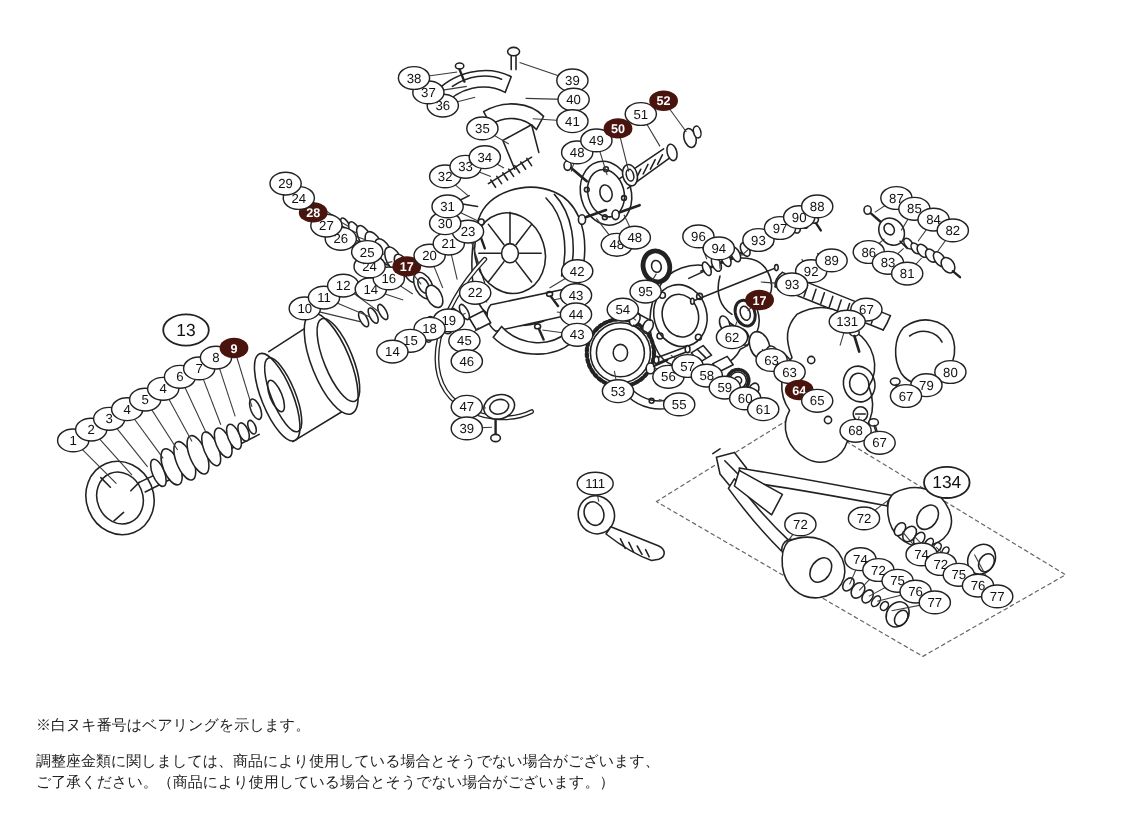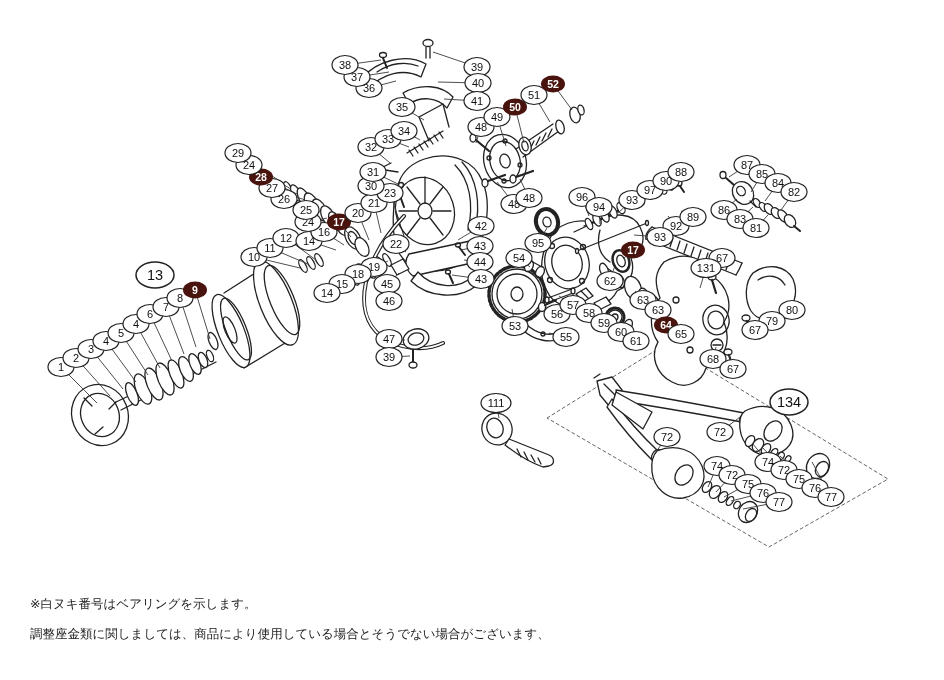--- a/index.html
+++ b/index.html
@@ -1,21 +1,21 @@
 <!DOCTYPE html>
 <html><head>
 <meta charset="utf-8">
 <style>
   html,body{margin:0;padding:0;background:#ffffff;}
   body{width:944px;height:680px;overflow:hidden;font-family:"Liberation Sans","DejaVu Sans",sans-serif;}
   #stage{position:relative;width:944px;height:680px;background:#ffffff;}
   #diagram-svg{position:absolute;left:0;top:0;}
   .art{stroke:#222;fill:none;stroke-width:1.3;stroke-linecap:round;stroke-linejoin:round;}
   .art .fillw{fill:#ffffff;}
-  .notes{position:absolute;left:30px;top:595px;width:880px;color:#222;}
+  .notes{position:absolute;left:30px;top:595px;width:880px;color:#222;font-family:Liberation Serif, serif;}
   .note-line{font-size:12.5px;line-height:1.45;margin:0;}
   .note-gap{height:12px;}
   .bubble-text{font-size:11px;fill:#111;}
   .bubble-text-bearing{font-size:10.5px;fill:#fff;font-weight:bold;}
   .bubble-text-assembly{font-size:14.5px;fill:#111;}
 </style>
 </head>
 <body>
 
 <div id="stage">
@@ -860,14 +860,15 @@
           <ellipse cx="779" cy="502" rx="13" ry="9.5" fill="#ffffff" stroke="#222222" stroke-width="1.2"></ellipse>
           <text x="779" y="502" text-anchor="middle" dy="3.8" class="bubble-text">77</text>
         </g>
       </g>
   </svg>
 
   <div class="notes">
     <p class="note-line">※白ヌキ番号はベアリングを示します。</p>
     <div class="note-gap"></div>
     <p class="note-line">調整座金類に関しましては、商品により使用している場合とそうでない場合がございます、</p>
+    <p class="note-line">ご了承ください。（商品により使用している場合とそうでない場合がございます。）</p>
   </div>
 </div>
 
 </body></html>

